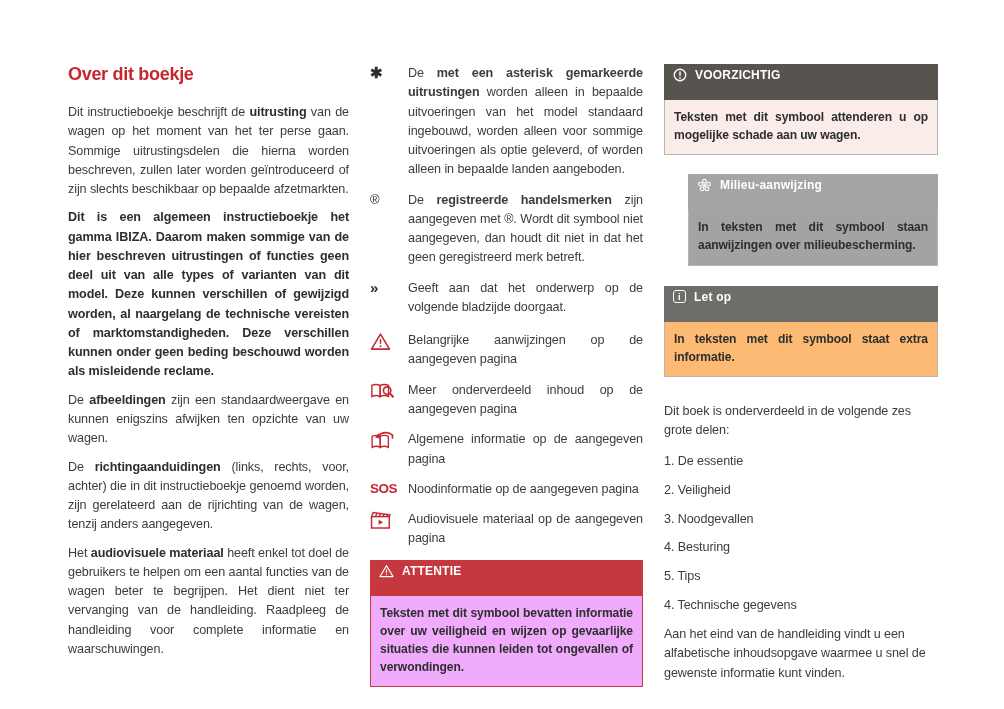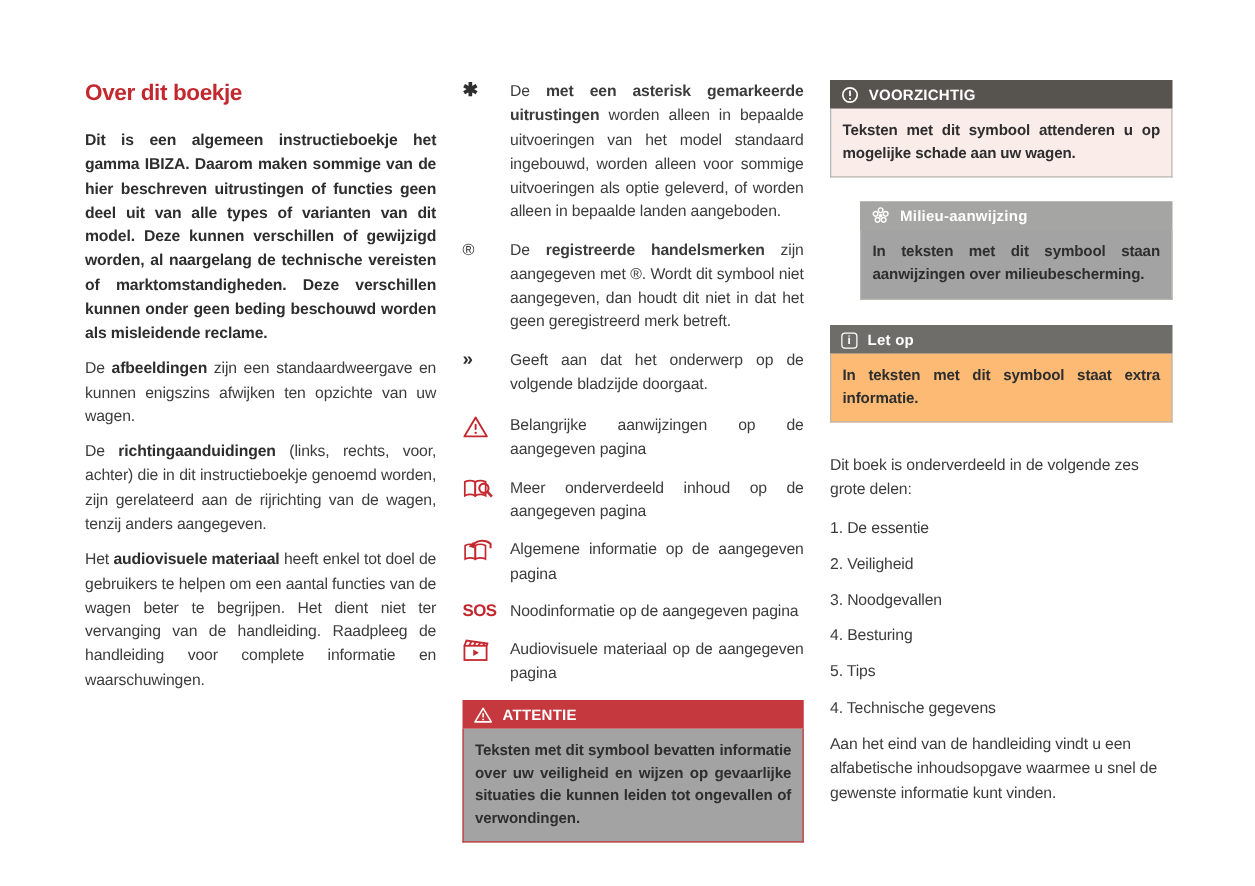--- a/index.html
+++ b/index.html
@@ -24,26 +24,26 @@
   .sym-cell { width:38px; flex:none; padding-top:1px; }
   .sym-text { flex:1; font-size:12.6px; line-height:1.53; text-align:justify; letter-spacing:-0.1px; hyphens:auto; -webkit-hyphens:auto; }
   .glyph-star { font-size:15px; font-weight:bold; color:#2e2e2e; line-height:1; }
   .glyph-reg  { font-size:13px; color:#2e2e2e; line-height:1.2; }
   .glyph-next { font-size:15px; font-weight:900; color:#2e2e2e; letter-spacing:-2px; line-height:1.1; }
   .glyph-sos  { font-size:13.5px; font-weight:bold; color:#c4282f; letter-spacing:-0.5px; line-height:1.2; }
   .gap-top { margin-top:14px; }
 
   
   .box { width:100%; }
-  .box-head { display:flex; align-items:flex-end; gap:8px; color:#ffffff; font-weight:bold;
-              font-size:12px; letter-spacing:0.2px; padding:4px 9px; height:23px; }
+  .box-head { display:flex; align-items:flex-start; gap:8px; color:#ffffff; font-weight:bold;
+              font-size:12px; letter-spacing:0.2px; padding:4px 9px; height:36px; }
   .box-body { padding:8px 9px 10px; font-size:12.1px; font-weight:bold; line-height:1.5;
               text-align:justify; color:#2e2e2e; letter-spacing:-0.1px; hyphens:auto; }
   .box-attention .box-head { background:#c5383d; }
-  .box-attention .box-body { background:#a3a3a3; border:1px solid #c5383d; border-top:none; }
+  .box-attention .box-body { background:#f0abfc; border:1px solid #c5383d; border-top:none; }
   .box-caution .box-head { background:#57534f; }
   .box-caution .box-body { background:#f9ece9; border:1px solid #b9b6b2; border-top:none; }
   .box-environment .box-head { background:#a5a5a3; }
   .box-environment .box-body { background:#a3a3a3; border:1px solid #b9b6b2; border-top:none; }
   .box-note .box-head { background:#6f6d69; }
   .box-note .box-body { background:#fdba74; border:1px solid #b9b6b2; border-top:none; }
   .mid-attention { margin-top:8px; }
   .rc-box-2 { margin-top:19px;padding-left:24px; }
   .rc-box-3 { margin-top:20px; }
 
@@ -58,20 +58,21 @@
   svg { display:block; }
 </style>
 </head>
 <body>
 
 <div class="page">
   <div class="columns">
 
     <div class="col col-left">
       <h1 class="title">Over dit boekje</h1>
+      <p class="body-par">Dit instructieboekje beschrijft de <b>uitrusting</b> van de wagen op het moment van het ter perse gaan. Sommige uitrustingsdelen die hierna worden beschreven, zullen later worden geïntroduceerd of zijn slechts beschikbaar op bepaalde afzetmarkten.</p>
       <p class="body-par bold-all">Dit is een algemeen instructieboekje het gamma IBIZA. Daarom maken sommige van de hier beschreven uitrustingen of functies geen deel uit van alle types of varianten van dit model. Deze kunnen verschillen of gewijzigd worden, al naargelang de technische vereisten of marktomstandigheden. Deze verschillen kunnen onder geen beding beschouwd worden als misleidende reclame.</p>
       <p class="body-par">De <b>afbeeldingen</b> zijn een standaardweergave en kunnen enigszins afwijken ten opzichte van uw wagen.</p>
       <p class="body-par">De <b>richtingaanduidingen</b> (links, rechts, voor, achter) die in dit instructieboekje genoemd worden, zijn gerelateerd aan de rijrichting van de wagen, tenzij anders aangegeven.</p>
       <p class="body-par">Het <b>audiovisuele materiaal</b> heeft enkel tot doel de gebruikers te helpen om een aantal functies van de wagen beter te begrijpen. Het dient niet ter vervanging van de handleiding. Raadpleeg de handleiding voor complete informatie en waarschuwingen.</p>
     </div>
 
     <div class="col col-mid">
 
       <div class="sym-row">
         <span class="sym-cell glyph-star">✱</span>

